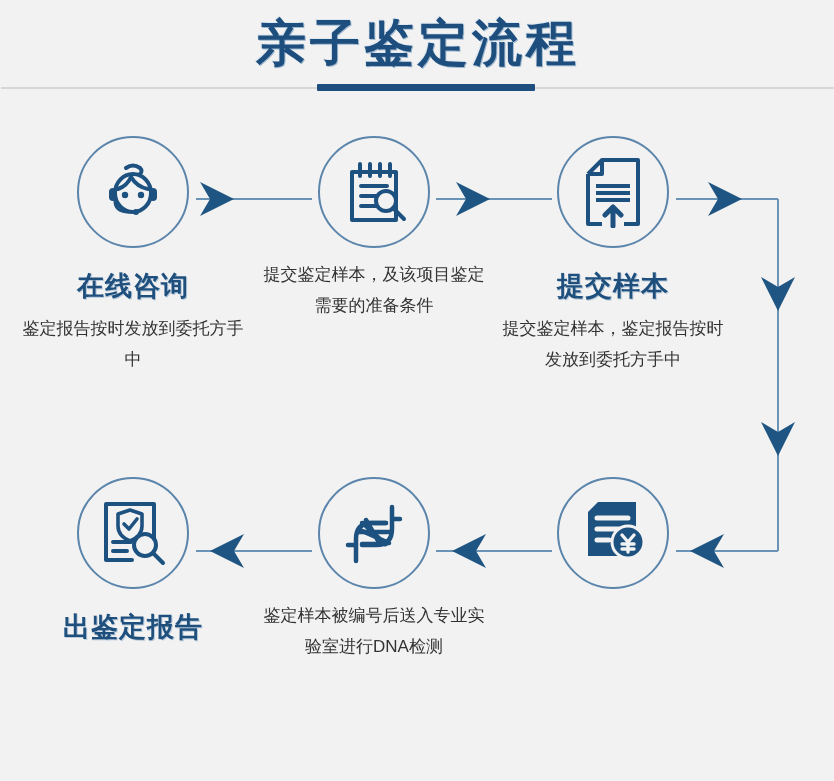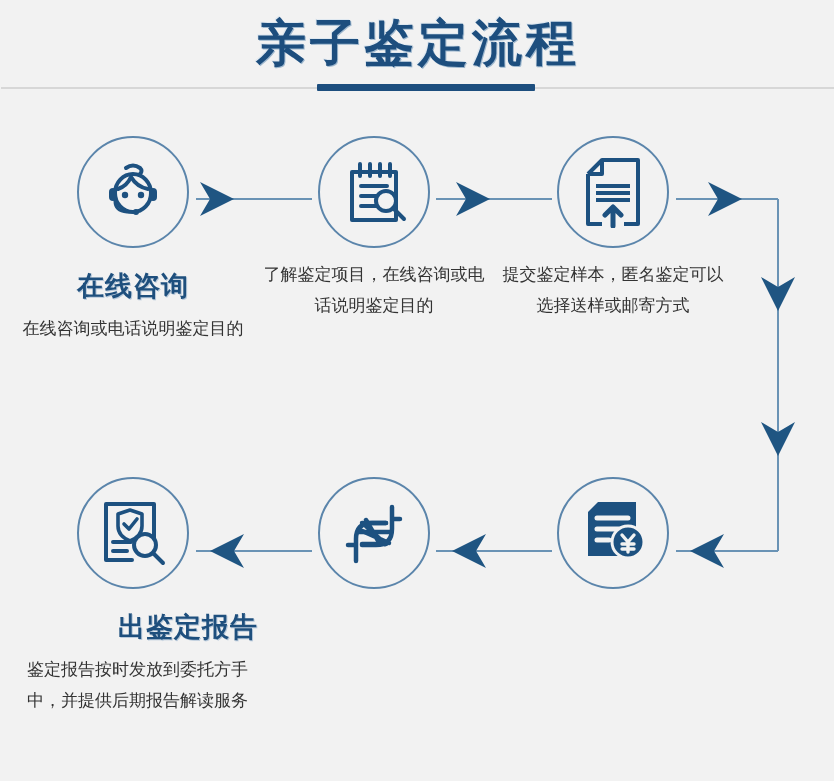--- a/index.html
+++ b/index.html
@@ -93,21 +93,21 @@
   .step-desc {
     margin-top: 11px;
     font-size: 17px;
     color: #333333;
     line-height: 31px;
     padding: 0 10px;
   }
 
   
   .row1 { top: 40px; }
-  .row2 { top: 381px; text-align: right; }
+  .row2 { top: 381px; }
   .col1 { left: 8px; }
   .col2 { left: 249px; }
   .col3 { left: 488px; }
 </style>
 </head>
 <body>
 
 <div id="header">
   <div id="page-title">亲子鉴定流程</div>
   <div id="header-rule"></div>
@@ -159,52 +159,53 @@
           <rect x="13" y="33" width="8" height="13" rx="4"></rect>
           <rect x="53" y="33" width="8" height="13" rx="4"></rect>
           <circle cx="29" cy="40" r="3.2"></circle>
           <circle cx="45" cy="40" r="3.2"></circle>
         </g>
         <path d="M19 46 q0 10 12 11 h6" fill="none" stroke="#1d5180" stroke-width="3" stroke-linecap="round"></path>
         <circle cx="40" cy="57" r="3" fill="#1d5180"></circle>
       </svg>
     </div>
     <div class="step-label">在线咨询</div>
-    <div class="step-desc">在线咨询或电话说明鉴定目的</div>
+    <div class="step-desc">鉴定报告按时发放到委托方手中</div>
   </div>
 
   <div class="step row1 col2">
     <div class="step-circle">
       <svg width="72" height="72" viewBox="0 0 72 72">
         <g fill="none" stroke="#1d5180" stroke-width="4" stroke-linecap="round" stroke-linejoin="round">
           <path d="M14 16 h44 v48 h-44 z"></path>
           <path d="M22 8 v12 M32 8 v12 M42 8 v12 M52 8 v12"></path>
           <path d="M23 30 h26 M23 40 h26 M23 50 h20"></path>
         </g>
         <g fill="none" stroke="#1d5180" stroke-width="4" stroke-linecap="round">
           <circle cx="48" cy="45" r="10" fill="#f2f2f2"></circle>
           <path d="M55 52 L66 63"></path>
         </g>
       </svg>
     </div>
-    <div class="step-desc">了解鉴定项目，在线咨询或电话说明鉴定目的</div>
+    <div class="step-desc">提交鉴定样本，及该项目鉴定需要的准备条件</div>
   </div>
 
   <div class="step row1 col3">
     <div class="step-circle">
       <svg width="66" height="72" viewBox="0 0 66 72">
         <g fill="none" stroke="#1d5180" stroke-width="4" stroke-linejoin="round">
           <path d="M8 18 L22 4 H58 V68 H44 M22 68 H8 V18"></path>
           <path d="M22 4 V18 H8"></path>
           <path d="M16 30 h34 M16 37 h34 M16 44 h34"></path>
         </g>
         <path d="M33 70 V52 M25 59 L33 51 L41 59" fill="none" stroke="#1d5180" stroke-width="5" stroke-linecap="round" stroke-linejoin="round"></path>
       </svg>
     </div>
-    <div class="step-desc">提交鉴定样本，匿名鉴定可以选择送样或邮寄方式</div>
+    <div class="step-label">提交样本</div>
+    <div class="step-desc">提交鉴定样本，鉴定报告按时发放到委托方手中</div>
   </div>
 
   <div class="step row2 col3">
     <div class="step-circle">
       <svg width="70" height="70" viewBox="0 0 70 70">
         <path d="M10 14 L20 4 H58 V58 H10 Z" fill="#1d5180"></path>
         <g stroke="#f2f2f2" stroke-width="5" stroke-linecap="round">
           <path d="M19 20 h31 M19 31 h31 M19 42 h12"></path>
         </g>
         <circle cx="50" cy="44" r="16" fill="#1d5180" stroke="#f2f2f2" stroke-width="3"></circle>
@@ -221,36 +222,36 @@
       <svg width="68" height="68" viewBox="0 0 68 68">
         <g fill="none" stroke="#1d5180" stroke-width="4.5" stroke-linecap="round" stroke-linejoin="round">
           <path d="M16 62 V40 q0 -16 16 -16 h14"></path>
           <path d="M52 8 V30 q0 16 -16 16 H22"></path>
           <path d="M22 24 h24 M18 33 h32 M22 45 h24"></path>
           <path d="M24 25 L45 45 M20 31 L49 44 M26 21 L40 45"></path>
           <path d="M8 46 h7 M53 20 h7"></path>
         </g>
       </svg>
     </div>
+    <div class="step-desc">鉴定样本被编号后送入专业实验室进行DNA检测</div>
   </div>
 
   <div class="step row2 col1">
     <div class="step-circle">
       <svg width="70" height="70" viewBox="0 0 70 70">
         <g fill="none" stroke="#1d5180" stroke-width="4" stroke-linejoin="round" stroke-linecap="round">
           <path d="M8 6 H56 V40 M8 6 V62 H34"></path>
           <path d="M15 44 h18 M15 53 h14"></path>
         </g>
         <g fill="none" stroke="#1d5180" stroke-width="3.6" stroke-linejoin="round" stroke-linecap="round">
           <path d="M32 12 L44 16 V28 q0 10 -12 15 q-12 -5 -12 -15 V16 Z"></path>
           <path d="M26 26 L31 31 L39 21"></path>
         </g>
         <g fill="none" stroke="#1d5180" stroke-width="4" stroke-linecap="round">
           <circle cx="47" cy="47" r="11" fill="#f2f2f2"></circle>
           <path d="M55 55 L65 65"></path>
         </g>
       </svg>
     </div>
     <div class="step-label">出鉴定报告</div>
-    <div class="step-desc">鉴定报告按时发放到委托方手中，并提供后期报告解读服务</div>
   </div>
 
 </div>
 
 </body></html>

